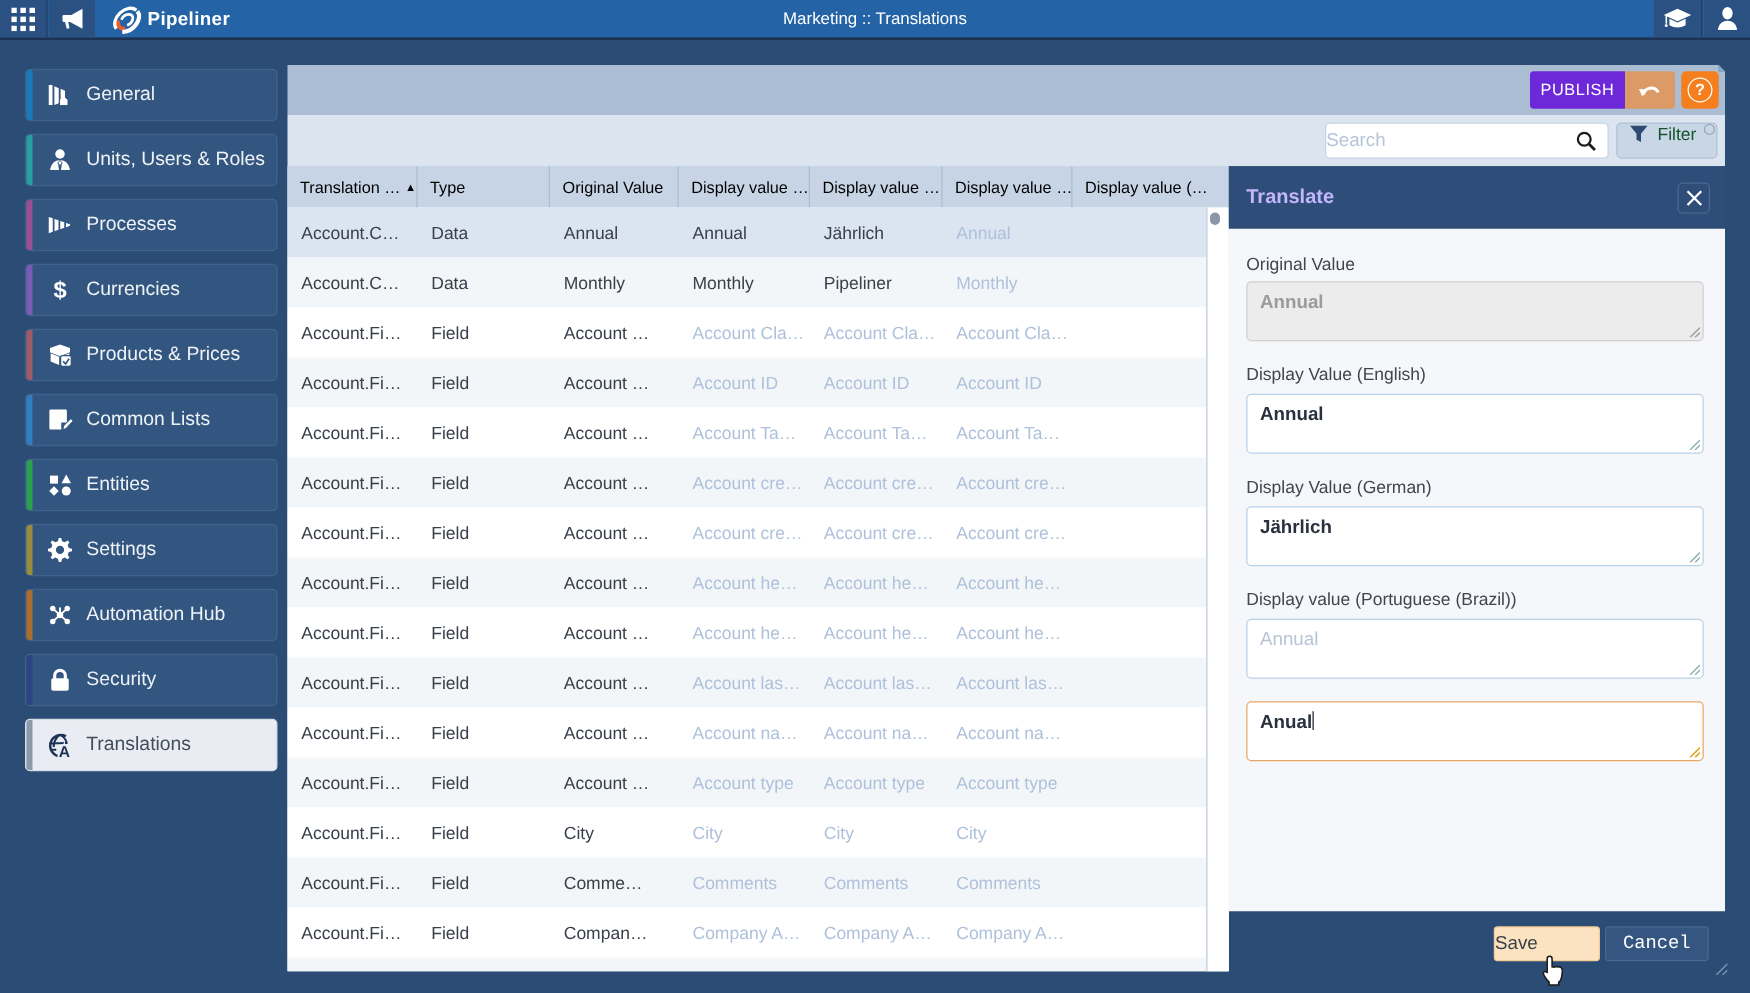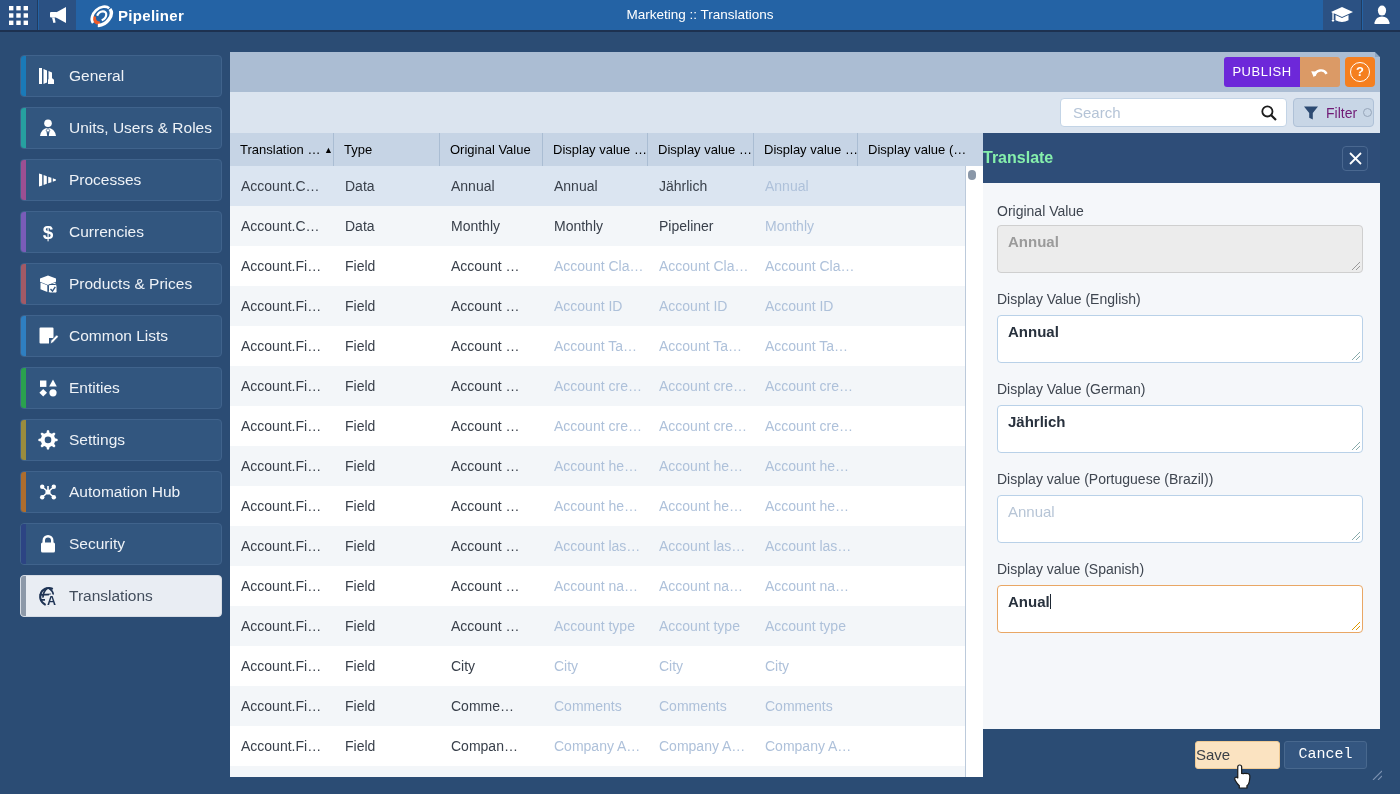--- a/index.html
+++ b/index.html
@@ -25,40 +25,40 @@
 .sbtn.active { background:#e9edf3; border-color:#d6dce5; color:#434e5d; }
 
 
 #band1 { position:absolute; left:230px; top:52px; width:1150px; height:40px; background:#abbdd3; }
 #fold { position:absolute; right:0; top:0; width:0; height:0; border-top:5px solid #2b4c74; border-left:5px solid #8ea6c2; }
 #publish { position:absolute; left:994px; top:5px; width:76px; height:30px; background:#6d28d9; border-radius:3px 0 0 3px; color:#fff; font-size:13px; letter-spacing:0.5px; text-align:center; line-height:30px; }
 #undo { position:absolute; left:1070px; top:5px; width:40px; height:30px; background:#db9a66; border-radius:0 3px 3px 0; display:flex; align-items:center; justify-content:center; }
 #help { position:absolute; left:1115px; top:5px; width:30px; height:30px; background:#f57f1f; border-radius:4px; display:flex; align-items:center; justify-content:center; }
 #help .ring { width:20px; height:20px; border:1.6px solid #fff; border-radius:50%; color:#fff; font-size:13px; font-weight:700; text-align:center; line-height:17px; }
 #band2 { position:absolute; left:230px; top:92px; width:1150px; height:41px; background:#dbe4ef; }
-#search { position:absolute; left:830px; top:6px; width:227px; height:29px; background:#fff; border:1px solid #c3d4e6; border-radius:4px; color:#b5c4d7; font-size:15px; line-height:27px; padding-left:12px; }
-#filter { position:absolute; left:1063px; top:6px; width:81px; height:29px; background:#c8d6e6; border:1px solid #afc1d7; border-radius:4px; display:flex; align-items:center; color:#701a75; font-size:14px; }
+#search { position:absolute; left:830px; top:6px; width:227px; height:29px; background:#fff; border:1px solid #c3d4e6; border-radius:4px; color:#b5c4d7; font-size:15px; line-height:27px; }
+#filter { position:absolute; left:1063px; top:6px; width:81px; height:29px; background:#c8d6e6; border:1px solid #afc1d7; border-radius:4px; display:flex; color:#14532d; font-size:14px; }
 
 
 #table { position:absolute; left:230px; top:133px; width:753px; height:644px; background:#fff; }
 #thead { position:absolute; left:0; top:0; width:753px; height:33px; background:#c6d4e5; display:flex; font-size:13px; color:#000000; }
 #thead .th { line-height:33px; padding-left:10px; border-right:1px solid #aabdd3; white-space:nowrap; overflow:hidden; }
 #rows { position:absolute; left:0; top:33px; width:753px; }
 .row { position:relative; width:753px; height:40px; display:flex; font-size:14px; color:#39404b; background:#fff; }
 .row.alt { background:#f3f6f9; }
 .row.sel { background:#dbe5f1; }
 .row .td { line-height:40px; padding-left:11px; white-space:nowrap; overflow:hidden; }
 .lt { color:#aec1da; }
 .c1 { width:104px; } .c2 { width:106px; } .c3 { width:103px; } .c4 { width:105px; } .c5 { width:106px; } .c6 { width:104px; } .c7 { width:125px; }
 #vscroll { position:absolute; left:735px; top:33px; width:18px; height:611px; background:#fff; border-left:1px solid #bccadb; }
 #vthumb { position:absolute; left:2px; top:4px; width:8px; height:10px; background:#8a97a8; border-radius:4px; }
 
 
 #panel { position:absolute; left:983px; top:133px; width:397px; height:596px; }
-#phead { position:absolute; left:0; top:0; width:397px; height:50px; background:#2e4d78; color:#86efac; font-size:16px; font-weight:700; line-height:50px; }
+#phead { position:absolute; left:0; top:0; width:397px; height:50px; background:#2e4d78; color:#c4b5fd; font-size:16px; font-weight:700; line-height:50px; padding-left:14px; }
 #pclose { position:absolute; right:12px; top:13px; width:26px; height:25px; border:1px solid #4a6890; border-radius:4px; display:flex; align-items:center; justify-content:center; }
 #pbody { position:absolute; left:0; top:50px; width:397px; height:546px; background:#f5f7fa; padding:14px 16px 0 14px; }
 .plabel { font-size:14px; color:#3f4650; margin-bottom:8px; }
 .pta { position:relative; width:366px; height:48px; border-radius:4px; border:1px solid #b9d1e8; background:#fff; font-weight:700; font-size:15px; color:#28313d; padding:7px 10px; margin-bottom:18px; }
 .pta.dis { background:#ececec; border-color:#cfcfcf; color:#9b9b9b; }
 .pta.ph { font-weight:400; color:#b7c5d6; }
 .pta.foc { border-color:#e9a765; }
 .grip { position:absolute; right:2px; bottom:2px; width:9px; height:9px; }
 #savebtn { position:absolute; left:1195px; top:741px; width:85px; height:28px; background:#fbe3c1; border:1px solid #f0cb95; border-radius:3px; color:#3a3f47; font-size:15px; text-align:left; line-height:26px; }
 #cancelbtn { position:absolute; left:1284px; top:741px; width:83px; height:28px; background:#345680; border:1px solid #48688e; border-radius:3px; color:#fff; font-size:15px; text-align:center; line-height:26px;font-family:Liberation Mono, monospace; }
@@ -444,21 +444,20 @@
             <line x1="5" y1="9" x2="9" y2="5"></line>
           </g>
         </svg></div>
     <div class="plabel">Display value (Portuguese (Brazil))</div>
     <div class="pta ph">Annual<svg class="grip" viewBox="0 0 9 9">
           <g stroke="#8aa" stroke-width="1">
             <line x1="1" y1="9" x2="9" y2="1"></line>
             <line x1="5" y1="9" x2="9" y2="5"></line>
           </g>
         </svg></div>
-    <div class="plabel">Display value (Spanish)</div>
     <div class="pta foc">Anual<span style="display:inline-block;width:1.5px;height:15px;background:#1d2733;vertical-align:-2px"></span><svg class="grip" viewBox="0 0 9 9">
           <g stroke="#d90" stroke-width="1">
             <line x1="1" y1="9" x2="9" y2="1"></line>
             <line x1="5" y1="9" x2="9" y2="5"></line>
           </g>
         </svg></div>
   </div>
 </div>
 <div id="savebtn">Save</div>
 <div id="cancelbtn">Cancel</div>

